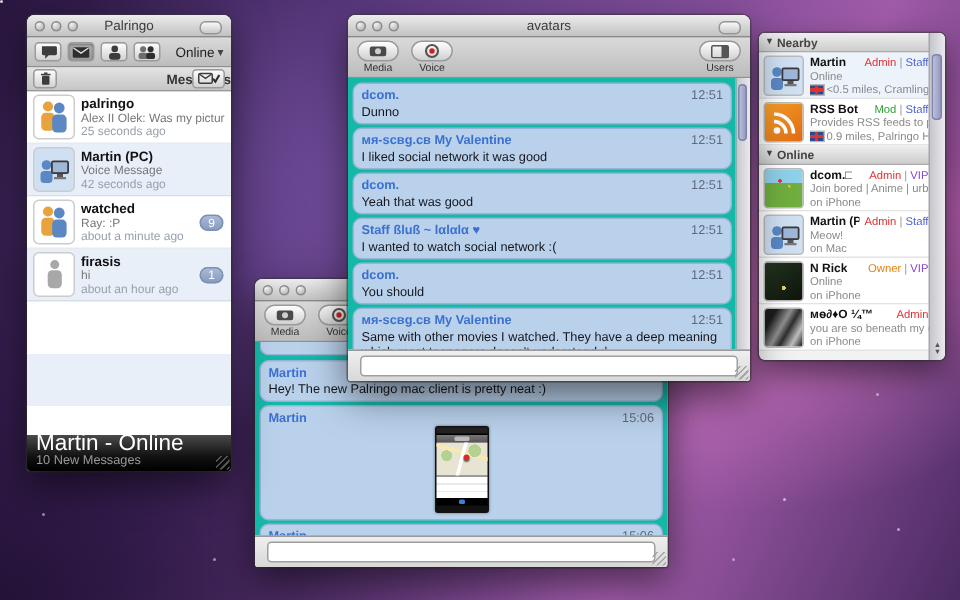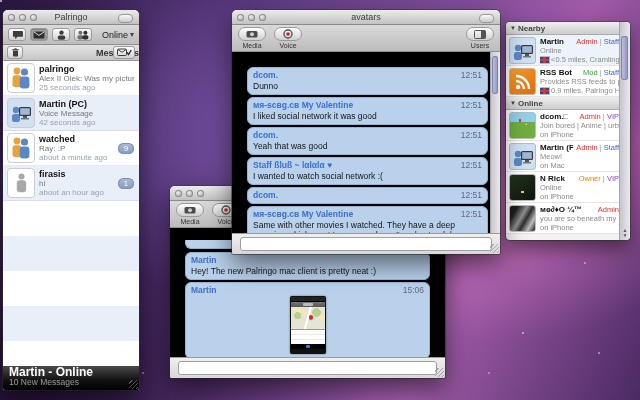--- a/index.html
+++ b/index.html
@@ -25,21 +25,21 @@
   .tlights{display:flex;gap:4px;z-index:2}
   .tl{width:7px;height:7px;border-radius:50%;background:radial-gradient(circle at 35% 30%,#f2f2f2,#9a9a9a);box-shadow:inset 0 0 0 1px #8b8b8b}
   .wtitle{position:absolute;left:0;right:0;text-align:center;font-size:9px;color:#3c3c3c}
   .lozenge{position:absolute;right:6px;top:4px;width:13px;height:7px;border:1px solid #979797;border-radius:4px;background:linear-gradient(#fafafa,#c9c9c9)}
   .toolbar{background:linear-gradient(#dadada,#bcbcbc);border-bottom:1px solid #8f8f8f;display:flex;align-items:center;padding:2px 6px;gap:8px}
   .tbtn{display:flex;flex-direction:column;align-items:center;gap:1px;cursor:default}
   .cap{width:26px;height:12px;border:1px solid #9a9a9a;border-radius:7px;background:linear-gradient(#fefefe,#d0d0d0);display:flex;align-items:center;justify-content:center}
   .tlabel{font-size:7px;color:#333}
   .spacer{flex:1}
   
-  .chatbody{flex:1;background:#000000;position:relative;padding:15px;overflow:hidden}
+  .chatbody{flex:1;background:#14b8a6;position:relative;padding:3px;overflow:hidden}
   .bubble{background:#b9d1eb;border:1px solid #96b4d6;border-radius:6px;padding:2px 5px 3px;margin-bottom:2px;font-size:8.5px;line-height:10px}
   .bhdr{display:flex;justify-content:space-between}
   .bname{color:#3b6fd0;font-weight:bold;white-space:nowrap;overflow:hidden}
   .btime{color:#5f6a80;margin-left:6px}
   .btext{color:#15151a;margin-top:1px}
   .inputstrip{flex:0 0 20px;background:linear-gradient(#efefef,#d8d8d8);border-top:1px solid #9a9a9a;position:relative;display:flex;align-items:center;padding:0 8px}
   .msginput{flex:1;height:12px;border:1px solid #9f9f9f;border-radius:3px;background:#fff;outline:none;font-size:8px;padding:0 3px}
   .grip{position:absolute;right:1px;bottom:1px;width:9px;height:9px;
     background:repeating-linear-gradient(135deg,transparent 0 2px,#9a9a9a 2px 3px);opacity:.8}
   .vscroll{position:absolute;right:0;top:0;bottom:0;width:9px;background:linear-gradient(to right,#c6c6cc,#e9e9ee);border-left:1px solid #a6a6ae}
@@ -52,21 +52,21 @@
   .conv{height:35px;box-sizing:border-box;display:flex;align-items:center;gap:4px;padding:2px 4px;border-bottom:1px solid rgba(160,170,190,.25);position:relative}
   .conv.alt{background:#e9eff9}.conv.w{background:#fff}
   .avatarbox{width:26px;height:28px;flex:0 0 26px;display:flex;align-items:center;justify-content:center;background:#fff;border:1px solid #ccc;border-radius:4px}
   .cmeta{flex:1;min-width:0}
   .cname{font-size:9px;font-weight:bold;color:#111;line-height:10px;white-space:nowrap;overflow:hidden}
   .cprev{font-size:8px;color:#777;line-height:9px;white-space:nowrap;overflow:hidden}
   .ctime{font-size:8px;color:#98a0ae;line-height:9px}
   .badge{position:absolute;right:5px;top:12px;min-width:8px;height:11px;padding:0 4px;border-radius:6px;
     background:linear-gradient(#aebdd8,#8399bd);color:#fff;font-size:8px;line-height:11px;text-align:center;box-shadow:inset 0 0 0 1px #7d90b4}
   .statusbar{flex:0 0 22px;background:linear-gradient(#4a4a4a,#111 60%,#000);color:#fff;padding:1px 6px;position:relative}
-  .sline1{font-size:12px;font-weight:bold;line-height:10px}
+  .sline1{font-size:15px;font-weight:normal;line-height:10px}
   .sline2{font-size:8.5px;color:#9a9a9a;line-height:10px}
   .online-ctl{display:flex;align-items:center;gap:2px;font-size:9px;color:#222;margin-left:auto}
   
   .drawer{position:absolute;background:#f2f2f2;border-radius:4px;box-shadow:0 8px 20px rgba(0,0,0,.5),0 0 0 1px rgba(70,70,70,.6);overflow:hidden}
   .sechdr{height:12px;background:linear-gradient(#efefef,#cdcdcd);border-bottom:1px solid #aaa;display:flex;align-items:center;gap:2px;padding:0 4px;font-size:8px;font-weight:bold;color:#454545}
   .citem{height:31px;box-sizing:border-box;display:flex;gap:4px;padding:2px 11px 2px 3px;background:#fff;border-bottom:1px solid #e4e4e4;position:relative}
   .citem.hl{background:#edf3fb}
   .cav{width:25px;height:25px;flex:0 0 25px;border-radius:3px;border:1px solid #bbb;overflow:hidden;position:relative;background:#ddd;display:flex;align-items:center;justify-content:center}
   .cinfo{flex:1;min-width:0}
   .crow1{display:flex;justify-content:space-between;line-height:9px}
@@ -357,40 +357,41 @@
           <span class="bname">Staff  ßluß ~ lαlαlα ♥</span>
           <span class="btime">12:51</span>
         </div>
       <div class="btext">I wanted to watch social network :(</div>
     </div>
     <div class="bubble">
       <div class="bhdr">
           <span class="bname">dcom.</span>
           <span class="btime">12:51</span>
         </div>
+      <div class="btext">You should</div>
     </div>
     <div class="bubble">
       <div class="bhdr">
           <span class="bname">мя-ѕcвg.cв  My Valentine</span>
           <span class="btime">12:51</span>
         </div>
       <div class="btext">Same with other movies I watched. They have a deep meaning which most teenagers doesn't understand :|</div>
     </div>
 
     <div class="vscroll">
       <div class="vthumb" style="top:4px;height:38px"></div>
     </div>
   </div>
   <div class="inputstrip">
     <input class="msginput" type="text" style="">
     <div class="grip"></div>
   </div>
 </div>
 
-<div class="window" style="left:3px;top:10px;width:136px;height:380px">
+<div class="window" style="left:18px;top:10px;width:136px;height:304px">
   <div class="titlebar">
     <div class="tlights">
       <div class="tl"></div>
       <div class="tl"></div>
       <div class="tl"></div>
     </div>
     <div class="wtitle">Palringo</div>
     <div class="lozenge"></div>
   </div>
 

